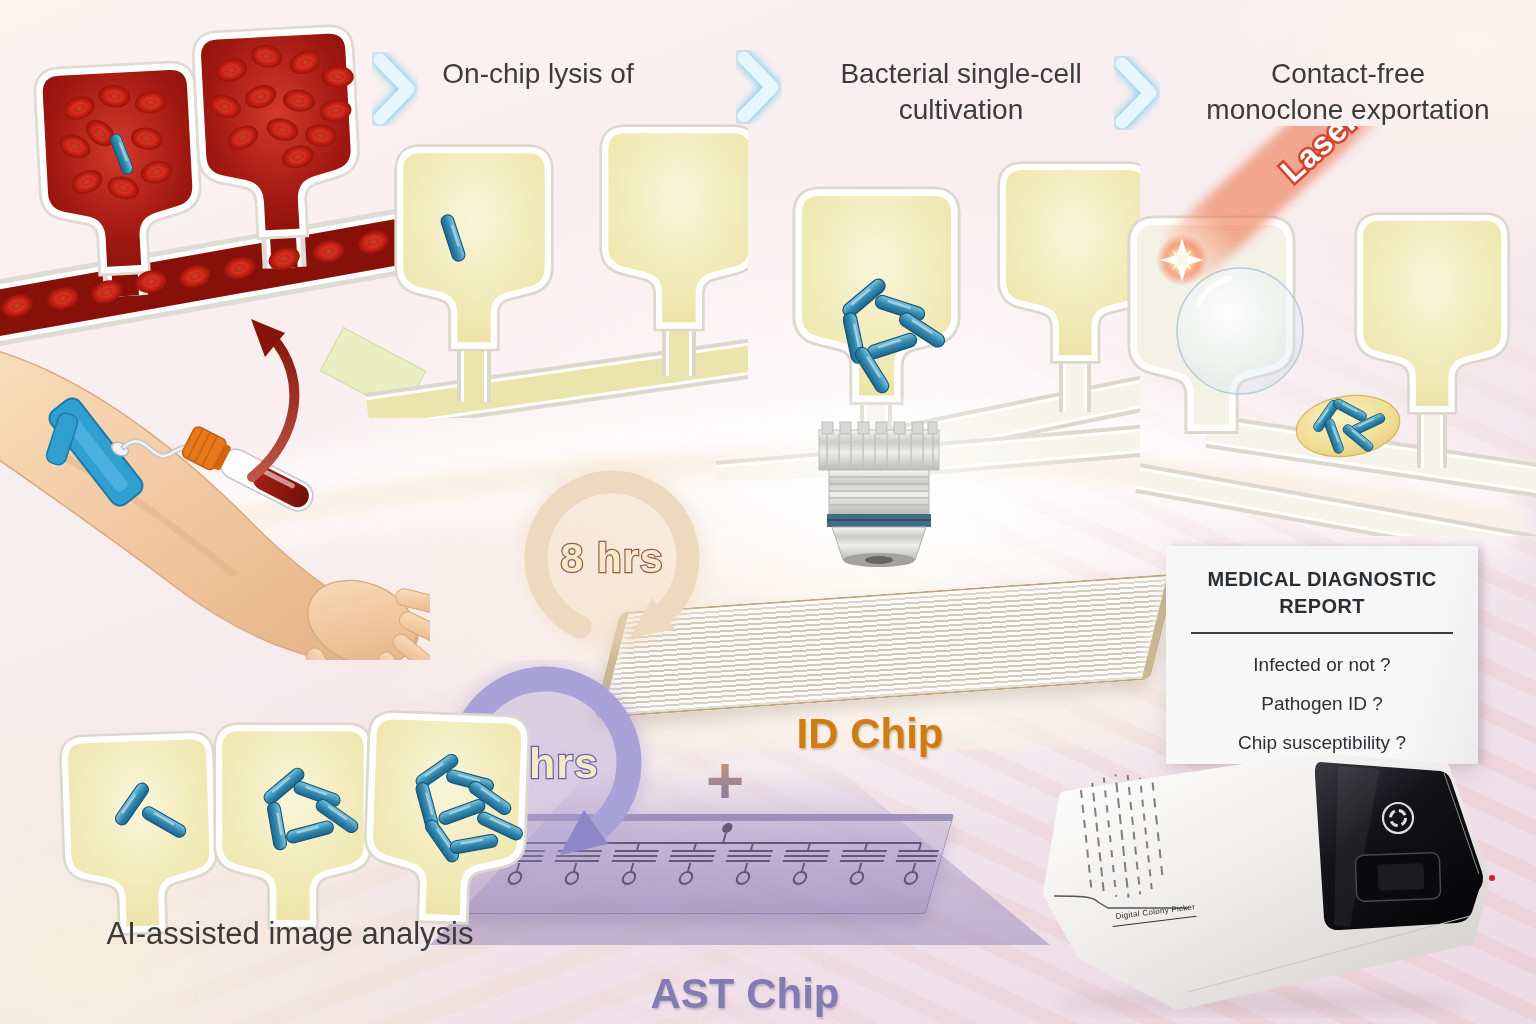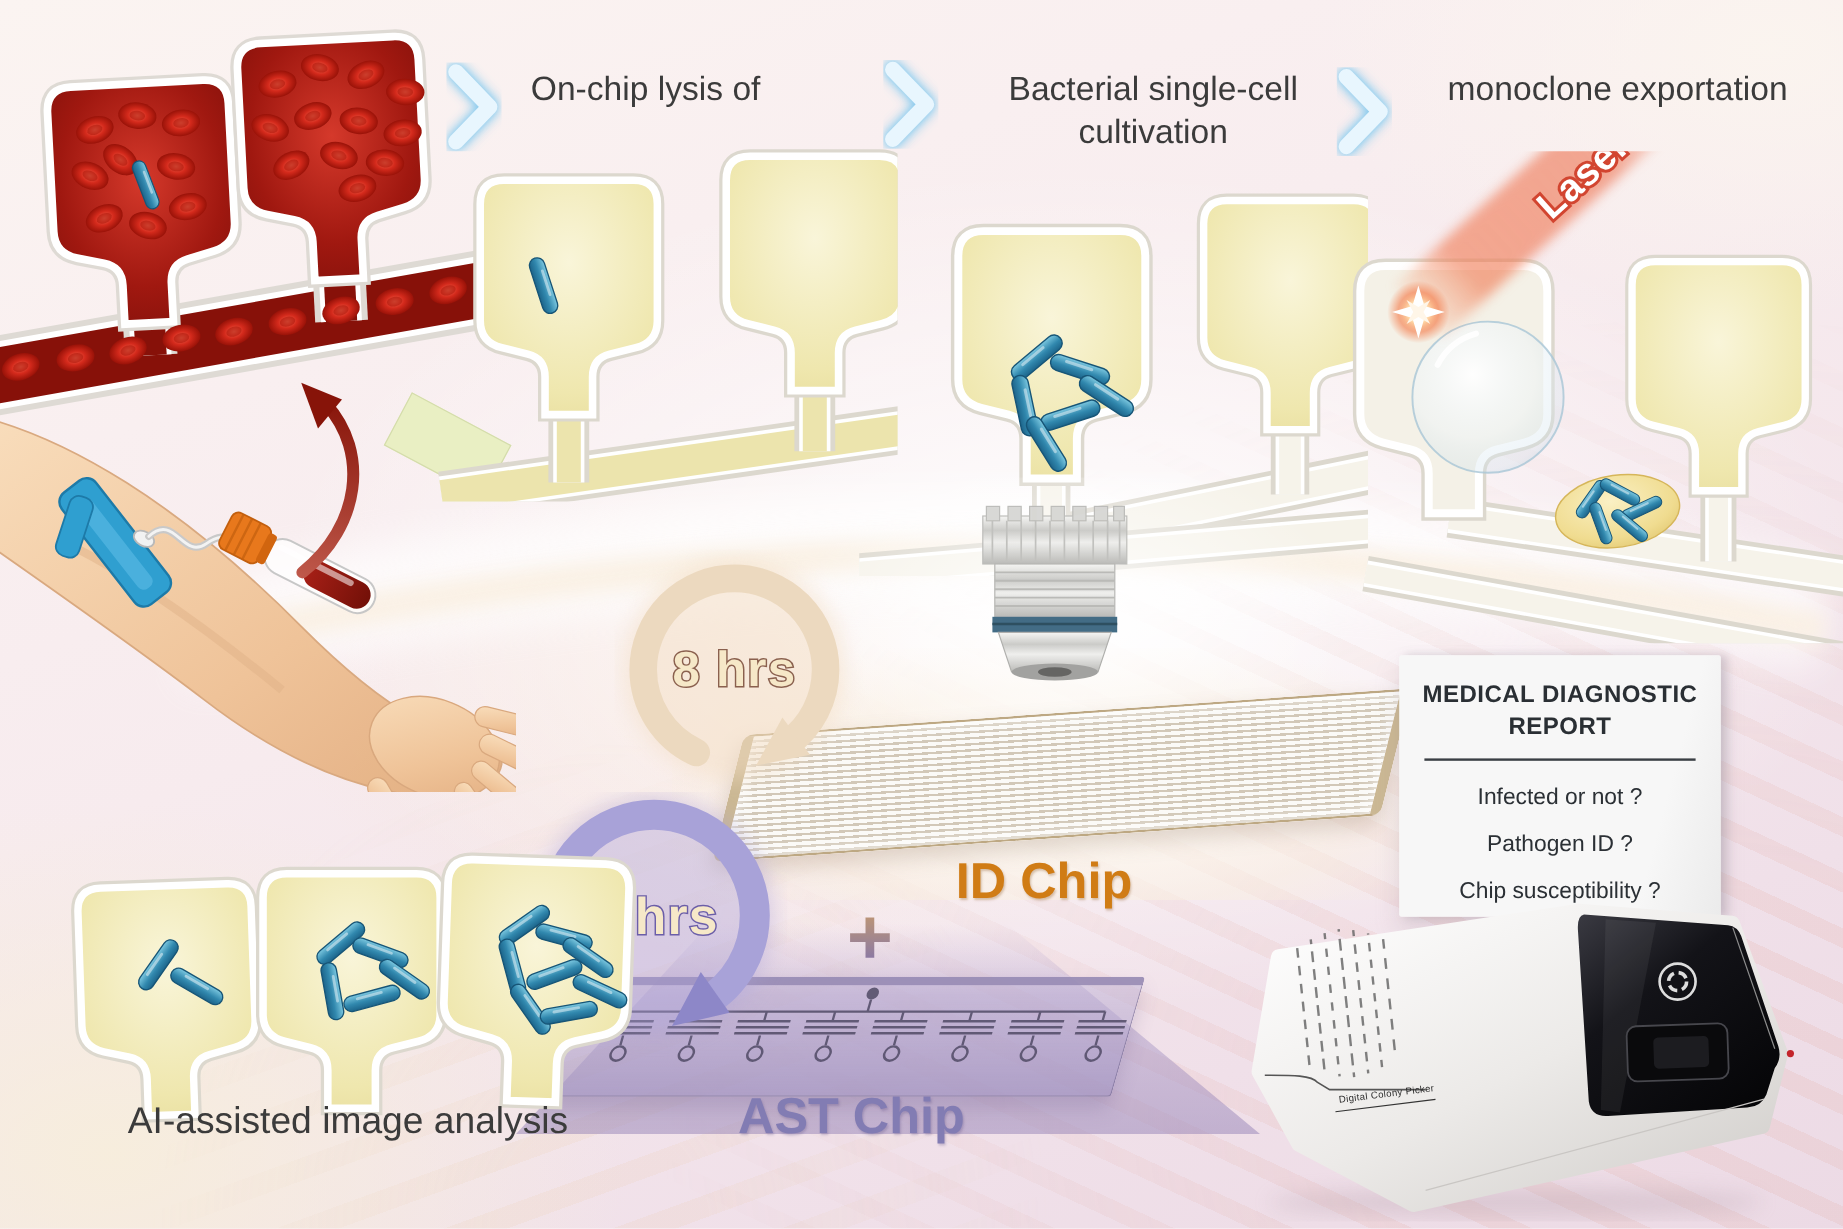--- a/index.html
+++ b/index.html
@@ -57,26 +57,26 @@
     border-radius:3px; box-shadow:0 10px 16px rgba(110,90,140,.25);
   }
   .plus{
     left:690px; top:740px; width:70px; height:84px; text-align:center;
     font-size:66px; font-weight:bold; line-height:80px;
     background:linear-gradient(180deg,#cf9f63 10%,#9d8493 55%,#6f68bd 95%);
     -webkit-background-clip:text; background-clip:text; color:transparent;
   }
   .lbl-id{left:730px; top:710px; width:280px; text-align:center;
     color:#d07c15; font-size:42px; font-weight:bold; text-shadow:1px 2px 2px rgba(130,70,10,.3);}
-  .lbl-ast{left:615px; top:906px; width:260px; 
+  .lbl-ast{left:615px; top:970px; width:260px; text-align:center;
     color:#827cb3; font-size:42px; font-weight:bold; text-shadow:1px 2px 2px rgba(70,60,120,.25);}
   .lbl-ai{left:75px; top:916px; width:430px; text-align:center;
     color:#3b3b3b; font-size:31px; font-weight:normal;}
   .report{
-    left:1166px; top:546px; width:268px; height:218px;
+    left:1166px; top:546px; width:312px; height:218px;
     background:linear-gradient(105deg,#f7f7f7 78%,#ebebeb 100%);
     box-shadow:5px 0 7px rgba(150,140,155,.35), 0 12px 20px rgba(160,140,150,.22);
     border-radius:2px; text-align:center;
   }
   .report-title{margin:20px auto 0; width:240px; color:#2a2f34; font-size:20px; font-weight:bold; line-height:1.35; letter-spacing:.4px;}
   .report-divider{width:84%; margin:12px auto 12px; border-bottom:2px solid #3a3f44;}
   .report-q{color:#2b3035; font-size:19px; line-height:2.05;}
   .laserTxt{font-size:32px; font-weight:bold; fill:#ffffff; stroke:#d24530; stroke-width:5px; paint-order:stroke; letter-spacing:1px;}
   .timerTxt{font-size:41px; font-weight:bold; fill:#f6e8c8; paint-order:stroke; letter-spacing:1px; text-anchor:middle;}
   .blur5{filter:blur(5px);} .blur8{filter:blur(8px);} .blur16{filter:blur(16px);}
@@ -391,20 +391,21 @@
   <div class="abs step-label" style="left:811px; top:56px; width:300px;">
     <span style="display:block">Bacterial single-cell</span>
     <span style="display:block">cultivation</span>
   </div>
   <div class="abs" style="left:1114px; top:56px;">
     <svg width="46" height="74">
         <path d="M8,8 L36,37 L8,66" fill="none" stroke="#e8f6fe" stroke-width="13" stroke-linecap="round" stroke-linejoin="round" style="filter:drop-shadow(0 0 5px #7ec3ea) drop-shadow(0 0 2px #bde4f6)"></path>
       </svg>
   </div>
   <div class="abs step-label" style="left:1168px; top:56px; width:360px;">
+    <span style="display:block">Contact-free</span>
     <span style="display:block">monoclone exportation</span>
   </div>
 
   <div class="abs glow-lens"></div>
 
   <div class="abs idchip"></div>
 
   <svg class="abs" style="left:794px; top:420px;" width="175" height="175" viewBox="0 0 175 175">
     <g opacity=".93">
       <rect x="25" y="10" width="120" height="40" fill="url(#lensMetal)" stroke="#b9b9b6" stroke-width="1"></rect>

